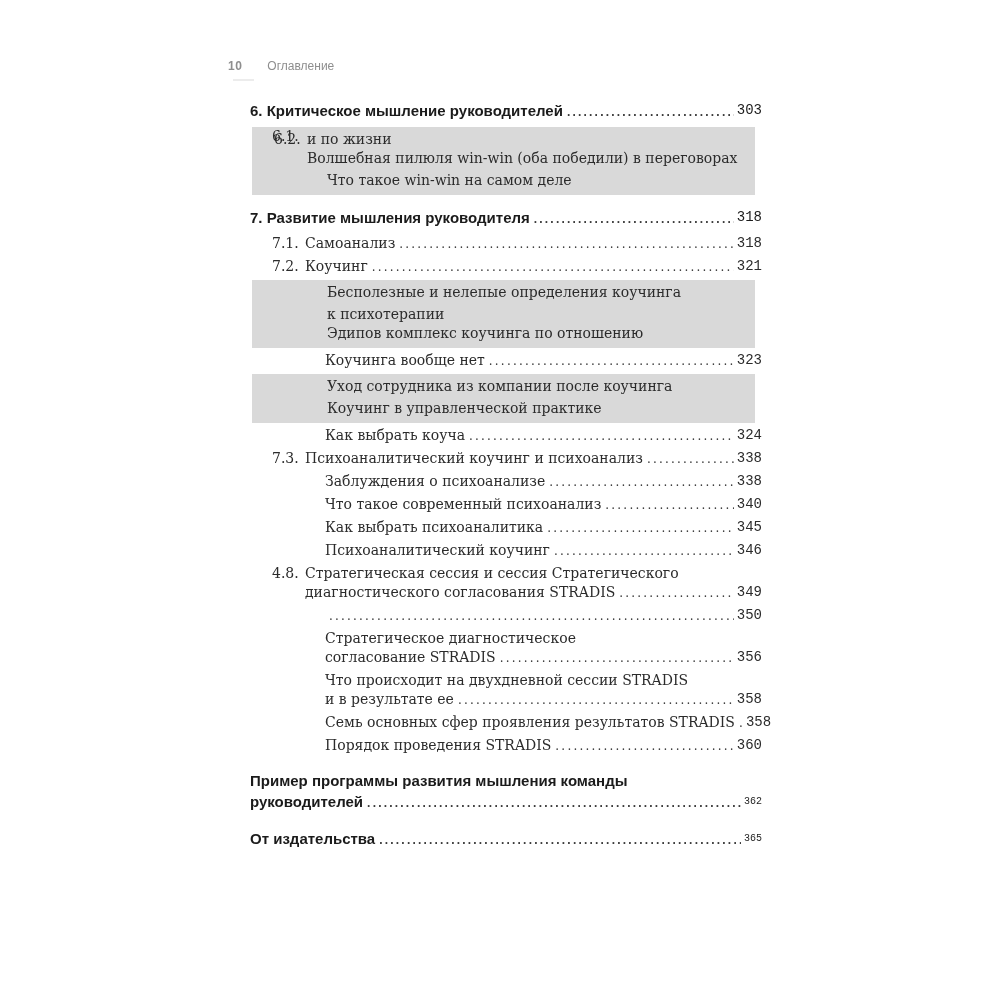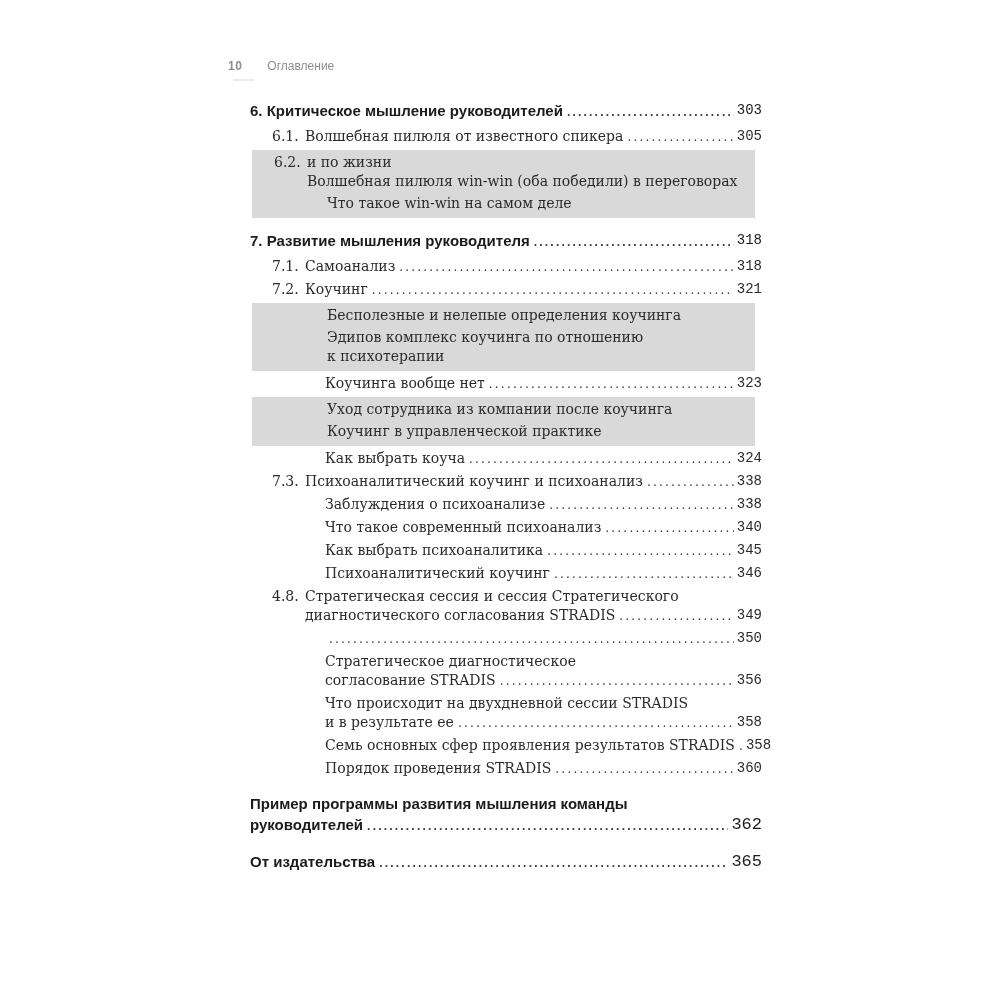--- a/index.html
+++ b/index.html
@@ -51,21 +51,21 @@
   .toc > .entry:first-child{margin-top:0;}
   .entry.chapter .page{font-size:14px;}
   .entry.sub{padding-left:55px;}
   .entry.sub .num{position:absolute;left:22px;top:0;}
   .entry.subsub{padding-left:75px;}
   .entry.appendix{
     font-family:"Liberation Sans",sans-serif;font-weight:bold;
     font-size:15px;line-height:21px;color:var(--heading);
     margin:14px 0 3px 0;
   }
-  .entry.appendix .page{font-size:17px;}
+  .entry.appendix .page{font-size:10px;}
   
   .box{
     background:var(--highlight);
     width:503px;margin:2px 0 3px 2px;padding:3px 0 5px 0;
     box-sizing:border-box;
   }
   .box .entry{margin-bottom:3px;}
   .box .entry:last-child{margin-bottom:0;}
 </style>
 </head>
@@ -79,25 +79,20 @@
 <div class="toc">
     <div class="entry chapter">
       <div class="line">
         <span class="text">6. Критическое мышление руководителей</span>
         <span class="dots"></span>
         <span class="page">303</span>
       </div>
     </div>
     <div class="entry sub">
       <span class="num">6.1.</span>
-      <div class="line">
-        <span class="text">Волшебная пилюля от известного спикера</span>
-        <span class="dots"></span>
-        <span class="page">305</span>
-      </div>
     </div>
     <div class="box">
       <div class="entry sub">
         <span class="num">6.2.</span>
         <div class="line">
           <span class="text">и по жизни</span>
         </div>
         <div class="line">
           <span class="text">Волшебная пилюля win-win (оба победили) в переговорах</span>
         </div>
@@ -132,24 +127,24 @@
       </div>
     </div>
     <div class="box">
       <div class="entry subsub">
         <div class="line">
           <span class="text">Бесполезные и нелепые определения коучинга</span>
         </div>
       </div>
       <div class="entry subsub">
         <div class="line">
+          <span class="text">к психотерапии</span>
+        </div>
+        <div class="line">
           <span class="text">Эдипов комплекс коучинга по отношению</span>
-        </div>
-        <div class="line">
-          <span class="text">к психотерапии</span>
         </div>
       </div>
     </div>
     <div class="entry subsub">
       <div class="line">
         <span class="text">Коучинга вообще нет</span>
         <span class="dots"></span>
         <span class="page">323</span>
       </div>
     </div>

